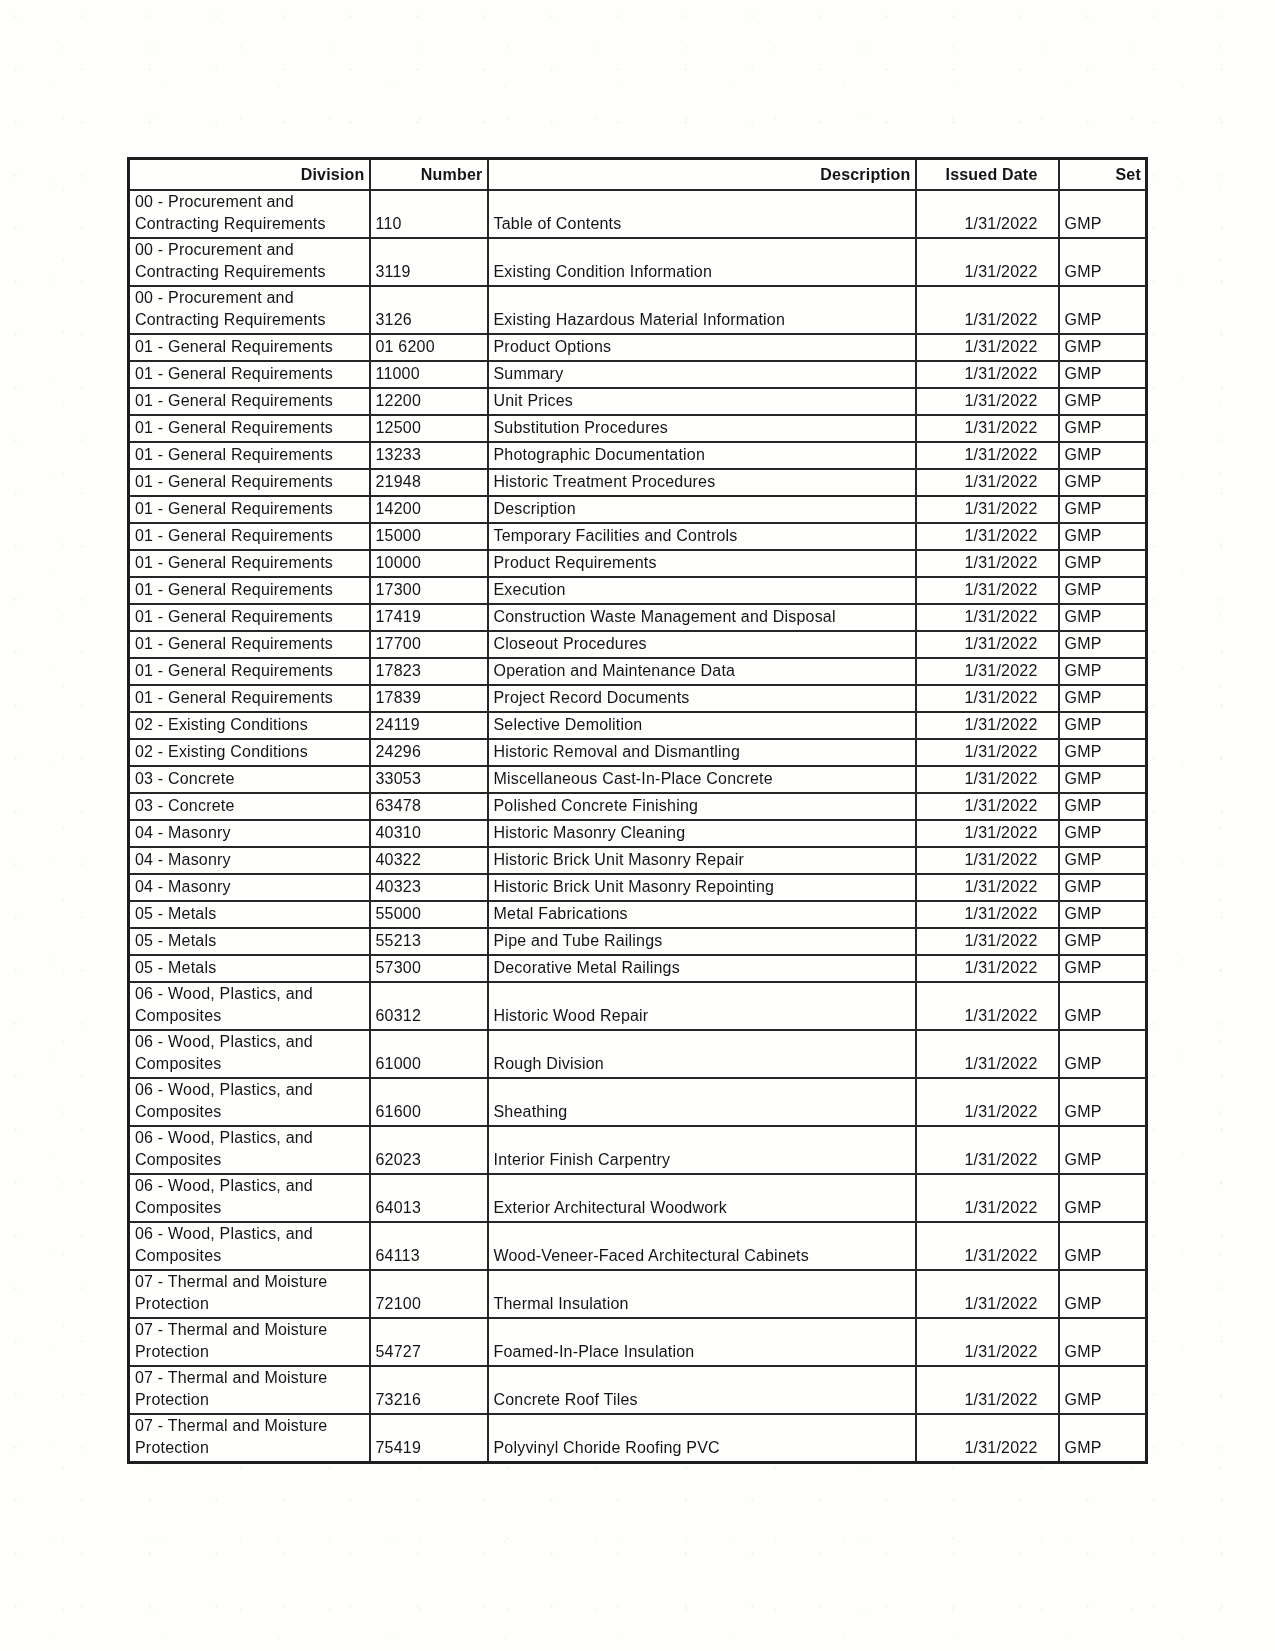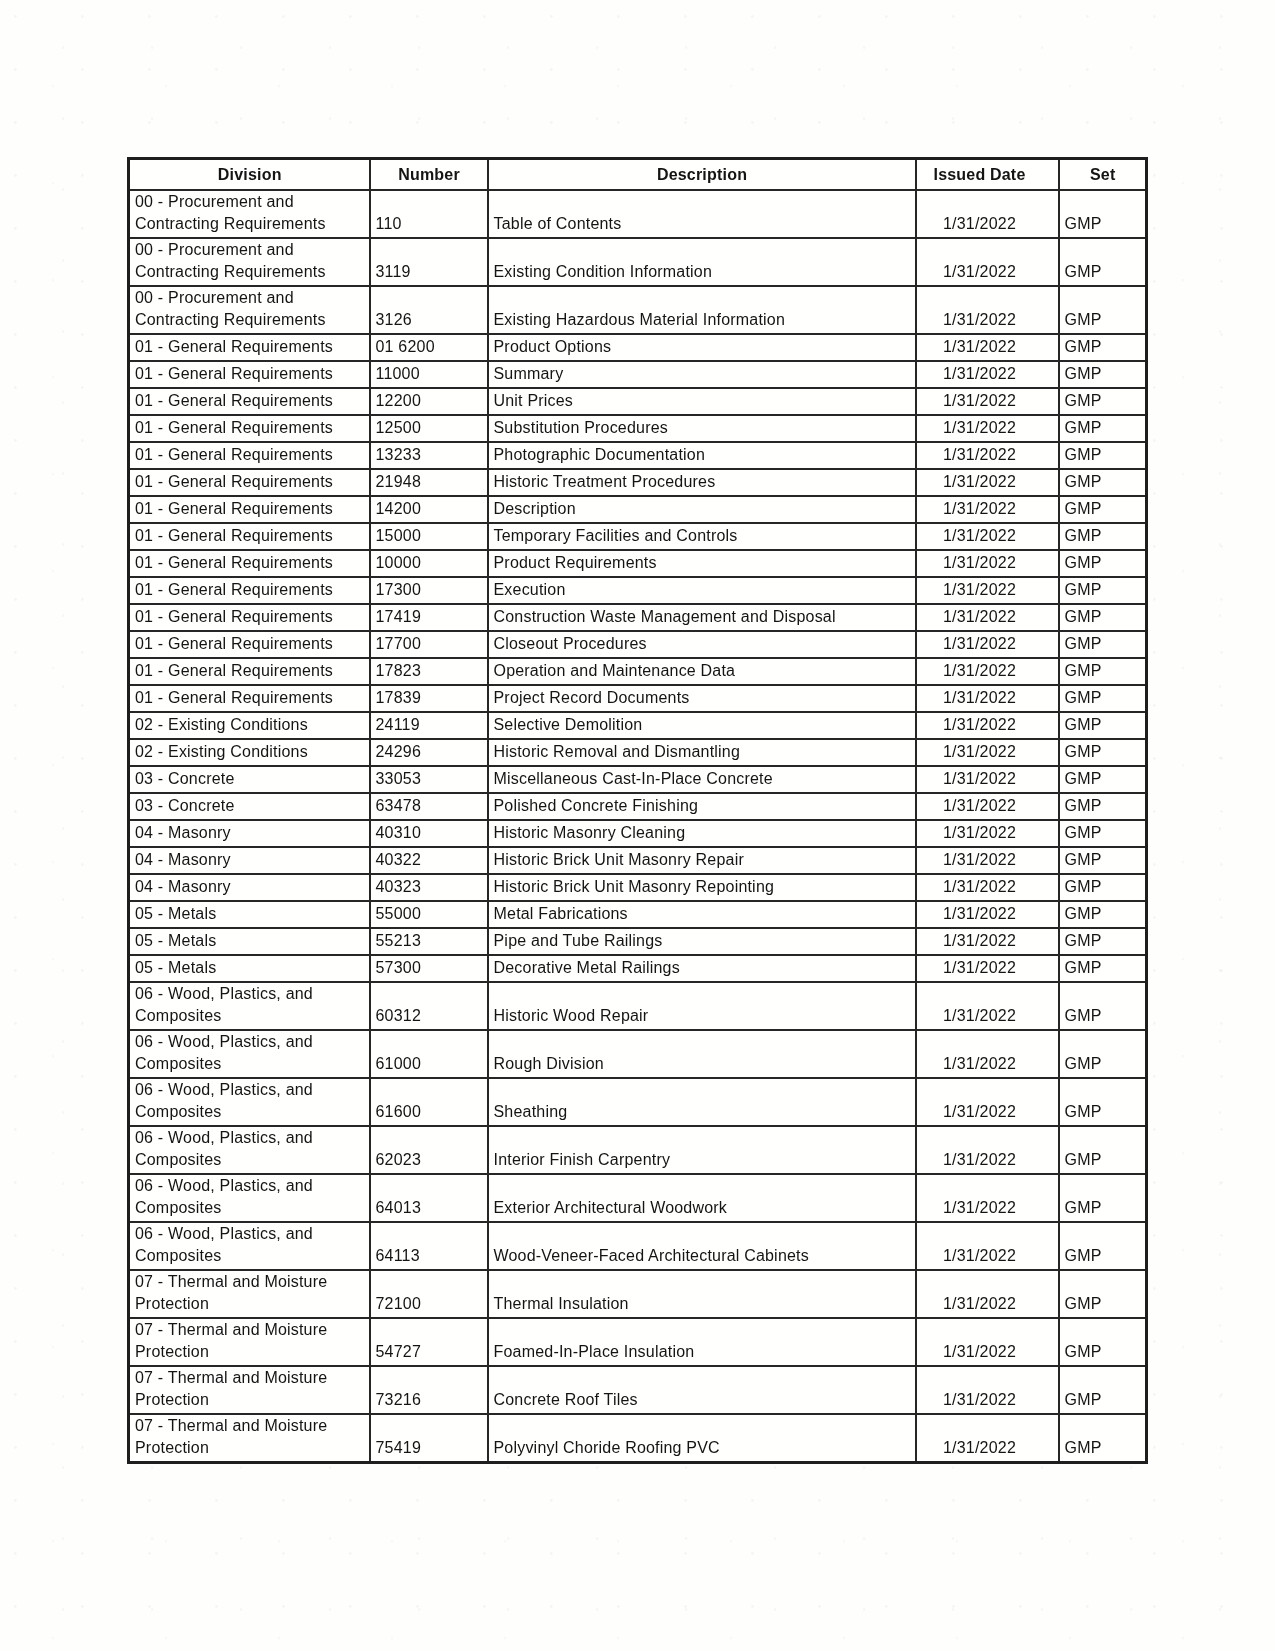--- a/index.html
+++ b/index.html
@@ -43,28 +43,28 @@
     font-size: 16px;
     letter-spacing: 0.2px;
     line-height: 22px;
     padding: 0 4px 2px 5px;
     overflow: hidden;
     background: #fffffe;
     box-shadow: 0 0 0.5px rgba(30,30,30,0.4);
   }
   .spec-table th {
     font-weight: bold;
-    text-align: center;
+    text-align: right;
     height: 26px;
     padding-bottom: 3px;
   }
   .spec-table td { height: 23px; }
   .spec-table th.h-issued_date,
   .spec-table td.c-issued_date {
-    text-align: center;
+    text-align: right;
     padding-right: 20px;
   }
   .spec-table td.c-division,
   .spec-table td.c-number,
   .spec-table td.c-description,
   .spec-table td.c-set { text-align: left; }
 </style>
 </head>
 <body>
 

